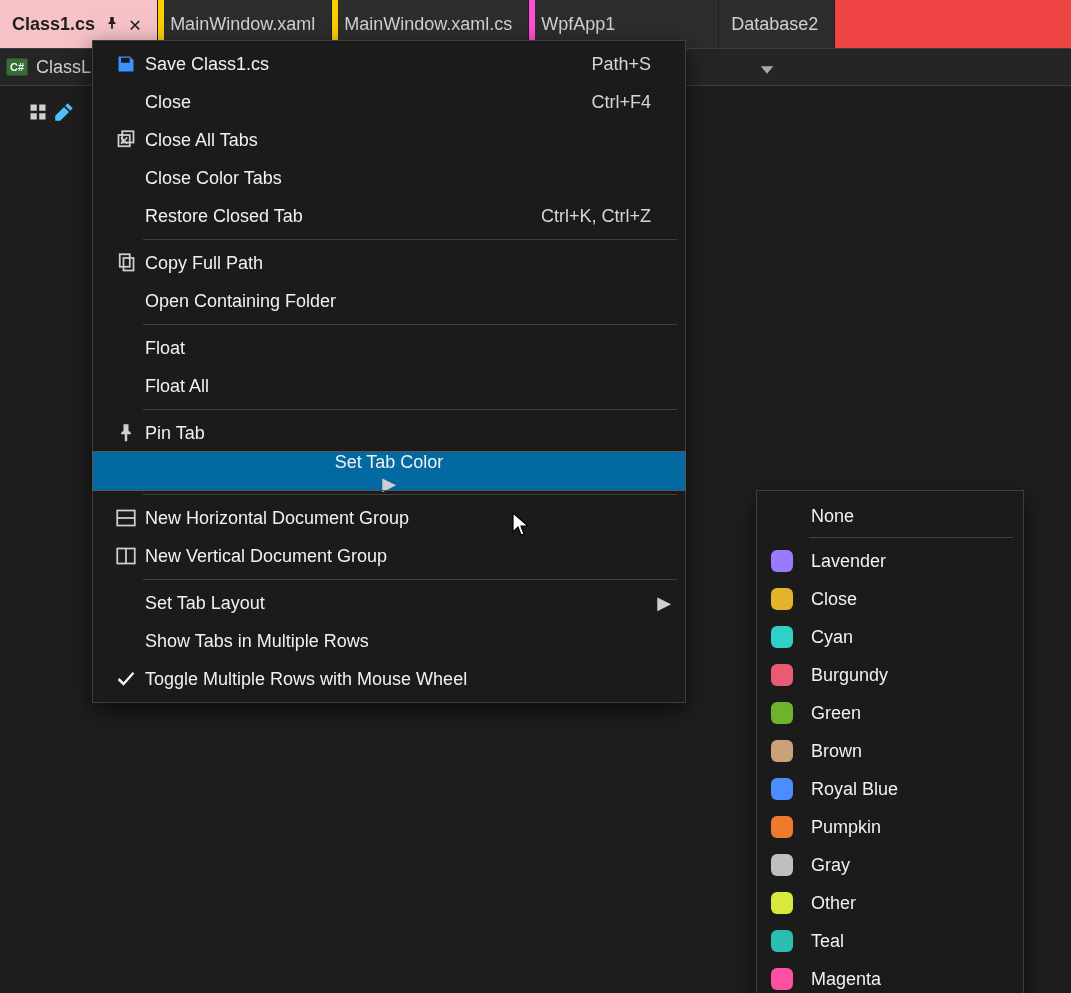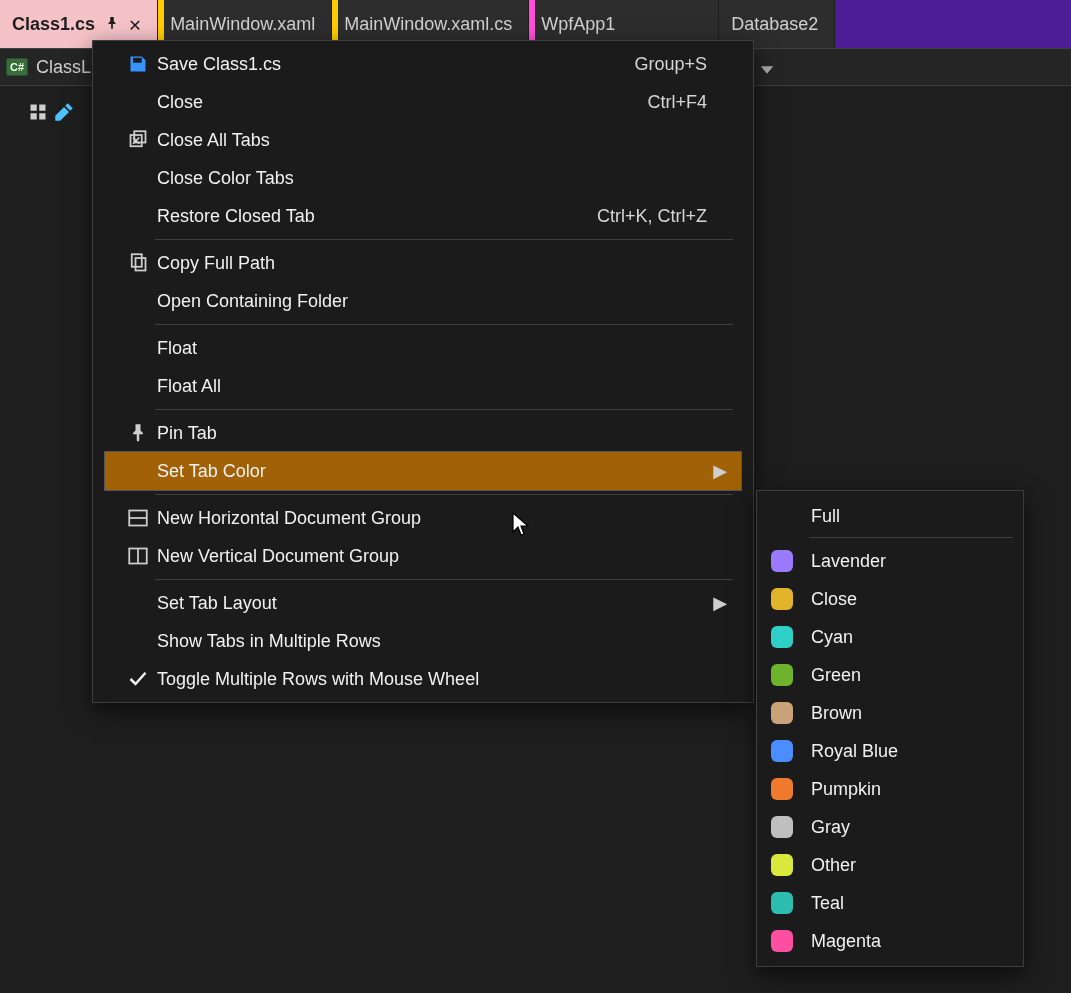--- a/index.html
+++ b/index.html
@@ -11,21 +11,21 @@
     width: 1071px;
     height: 993px;
     overflow: hidden;
     position: relative;
   }
 
   
   .tabstrip {
     display: flex;
     height: 48px;
-    background: #4c1d95;
+    background: #ef4444;
   }
   .tab {
     position: relative;
     display: flex;
     align-items: center;
     height: 48px;
     padding: 0 16px 0 12px;
     color: #d0d0d0;
     background: #2d2d2d;
     border-right: 1px solid #1e1e1e;
@@ -92,45 +92,46 @@
     display: flex;
     gap: 6px;
     color: #4ec1ff;
   }
 
   
   .ctxmenu {
     position: absolute;
     left: 92px;
     top: 40px;
-    width: 662px;
+    width: 594px;
     background: #1b1b1c;
     border: 1px solid #3e3e3e;
     box-shadow: 0 8px 22px rgba(0,0,0,0.6);
-    padding: 4px 12px;
+    padding: 4px 0;
   }
   .mi {
     display: flex;
     align-items: center;
     height: 38px;
     padding: 0 14px;
     color: #f1f1f1;
   }
   .mi .ico {
     width: 38px;
     display: flex;
     justify-content: center;
     color: #cfcfcf;
   }
   .mi .lbl { flex: 1 1 auto; }
   .mi .sc  { color: #d6d6d6; padding-right: 6px; }
   .mi .arw { width: 14px; text-align: right; color: #cfcfcf; }
   .mi.hover {
-    background: #a16207;
+    background: #0369a1;
     outline: 1px solid #555;
+    flex-direction: column;
   }
   .sep {
     height: 1px;
     margin: 4px 8px 4px 50px;
     background: #3e3e3e;
   }
 
   
   .submenu {
     position: absolute;
@@ -235,21 +236,21 @@
 
 <div class="ctxmenu">
 
   <div class="mi">
     <span class="ico">
       <svg viewBox="0 0 16 16">
           <path fill="#3794ff" d="M2 2h9l3 3v9H2zM4 3v4h7V3zM4 9h8v4H4z"></path>
         </svg>
     </span>
     <span class="lbl">Save Class1.cs</span>
-    <span class="sc">Group+S</span>
+    <span class="sc">Path+S</span>
     <span class="arw"></span>
   </div>
 
   <div class="mi">
     <span class="ico"></span>
     <span class="lbl">Close</span>
     <span class="sc">Ctrl+F4</span>
     <span class="arw"></span>
   </div>
 
@@ -375,34 +376,38 @@
         </svg>
     </span>
     <span class="lbl">Toggle Multiple Rows with Mouse Wheel</span>
     <span class="arw"></span>
   </div>
 </div>
 
 <div class="submenu">
   <div class="ci none">
       <span class="sw"></span>
-      <span>Full</span>
+      <span>None</span>
     </div>
   <div class="subsep"></div>
   <div class="ci">
       <span class="sw" style="background:#9a7bff"></span>
       <span>Lavender</span>
     </div>
   <div class="ci">
       <span class="sw" style="background:#e2b42c"></span>
       <span>Close</span>
     </div>
   <div class="ci">
       <span class="sw" style="background:#2fd0c8"></span>
       <span>Cyan</span>
+    </div>
+  <div class="ci">
+      <span class="sw" style="background:#e85b72"></span>
+      <span>Burgundy</span>
     </div>
   <div class="ci">
       <span class="sw" style="background:#6db32b"></span>
       <span>Green</span>
     </div>
   <div class="ci">
       <span class="sw" style="background:#c9a27a"></span>
       <span>Brown</span>
     </div>
   <div class="ci">

